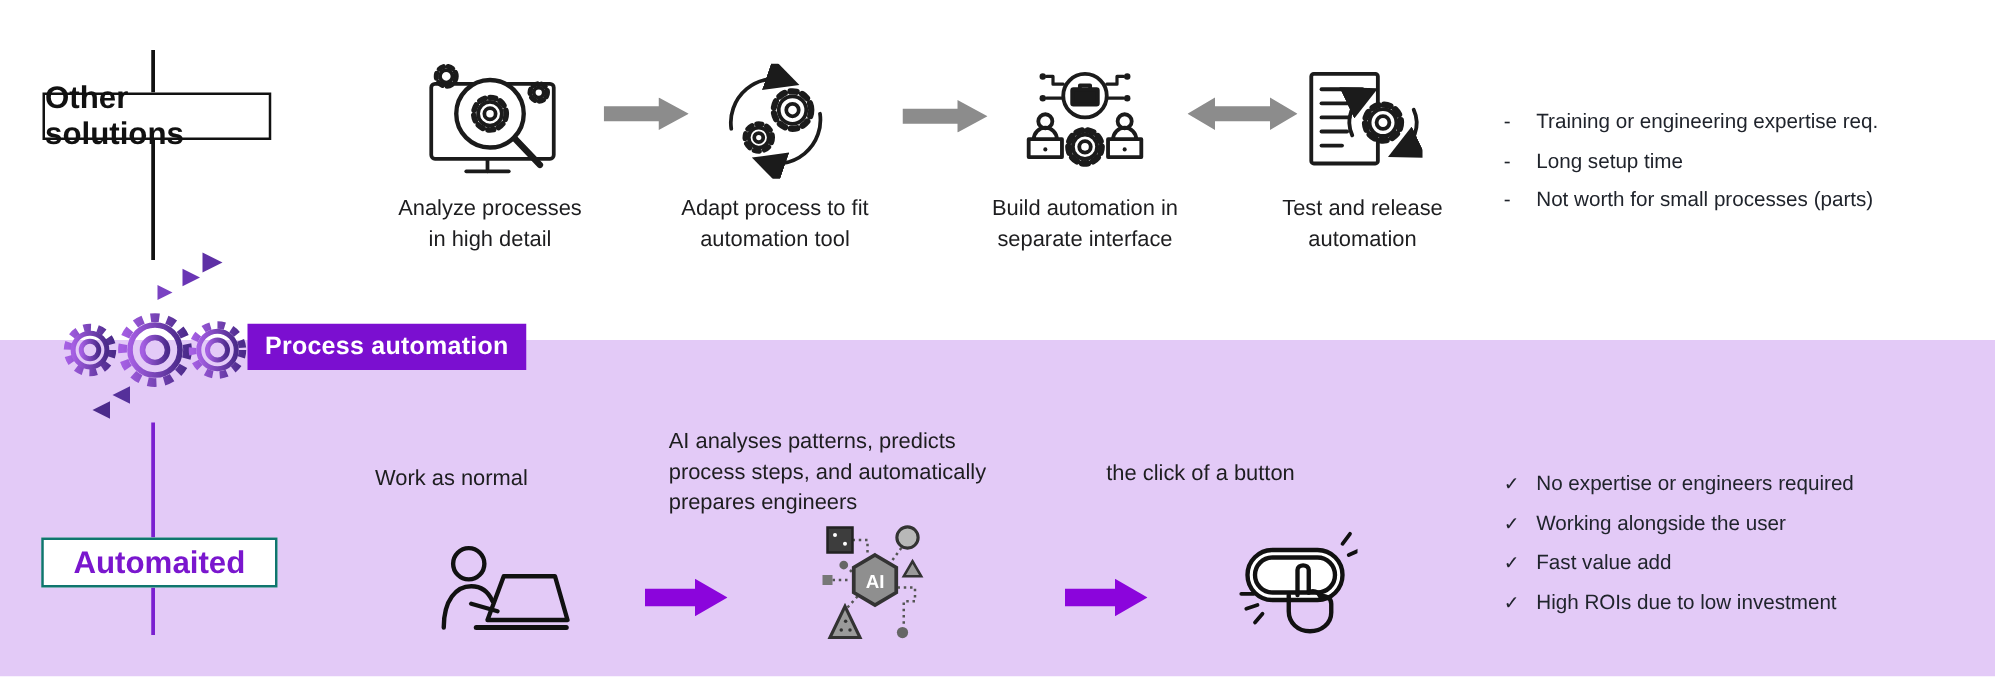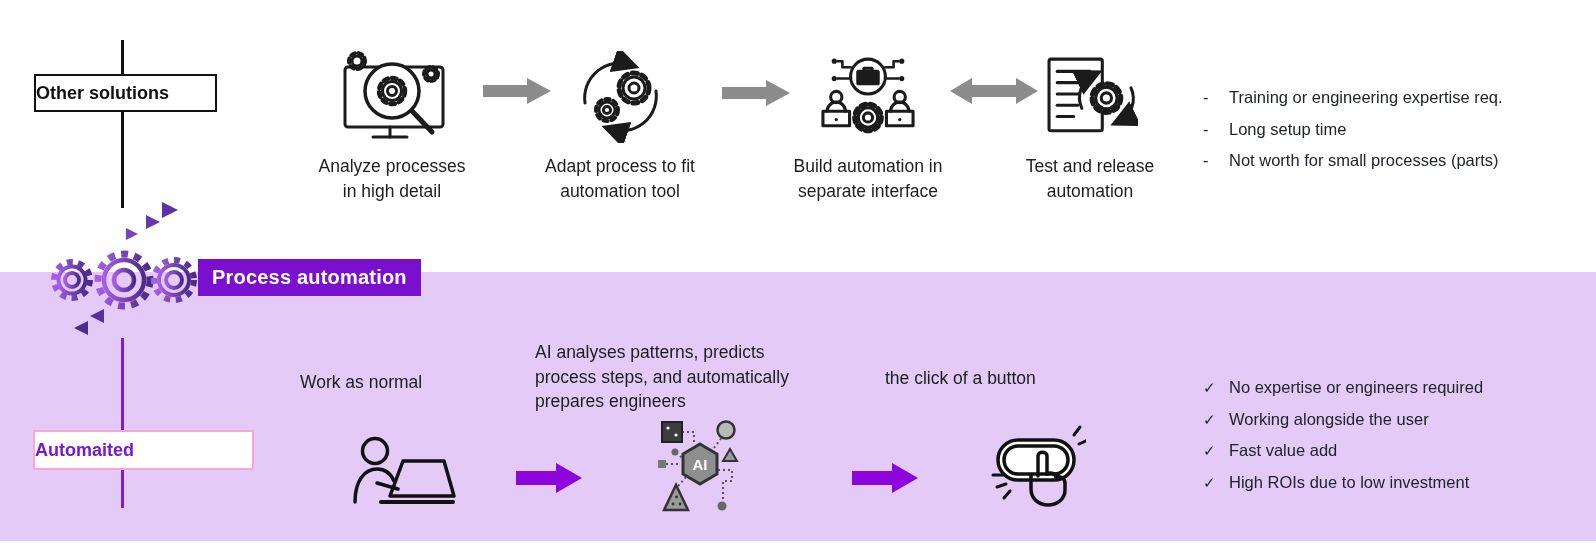--- a/index.html
+++ b/index.html
@@ -6,24 +6,24 @@
   .canvas{position:relative;width:1596px;height:553px;background:#ffffff;overflow:hidden;
           font-family:"Liberation Sans",sans-serif;color:#1d1d1f;}
   .band{position:absolute;left:0;top:272px;width:1596px;height:269px;background:#e3caf7;}
   
   .tl{position:absolute;left:121px;width:3px;}
   .tl.a{top:40px;height:34px;background:#111;}
   .tl.b{top:112px;height:96px;background:#111;}
   .tl.c{top:338px;height:92px;background:#7a1fd0;}
   .tl.d{top:470px;height:38px;background:#7a1fd0;}
   
-  .lblbox{position:absolute;box-sizing:border-box;display:flex;align-items:center;
-          background:#fff;font-weight:bold;font-size:18px;z-index:4;}
+  .lblbox{position:absolute;box-sizing:border-box;display:flex;align-items:center;justify-content:center;
+          background:#fff;font-weight:bold;font-size:25px;z-index:4;}
   .other-box{left:34px;top:74px;width:183px;height:38px;border:2.5px solid #111;color:#111;}
-  .auto-box{left:33px;top:430px;width:221px;height:40px;border:2px solid #f9a8d4;color:#7a16ce;}
+  .auto-box{left:33px;top:430px;width:189px;height:40px;border:2px solid #0f766e;color:#7a16ce;}
   
   .banner{position:absolute;left:198px;top:259px;height:37px;line-height:37px;padding:0 14px;
           background:#7b0fd0;color:#fff;font-weight:bold;font-size:20px;z-index:5;letter-spacing:.2px;}
   
   .cluster{position:absolute;left:42px;top:200px;z-index:3;}
   
   .step{position:absolute;width:220px;display:flex;flex-direction:column;align-items:center;}
   .icon-box{height:106px;display:flex;align-items:center;justify-content:center;}
   .step-label{margin-top:4px;text-align:center;font-size:17.5px;line-height:24.5px;color:#1d1d1f;}
   .s1{left:282px;top:44px;} .s2{left:510px;top:44px;justify-content:center;} .s3{left:758px;top:44px;} .s4{left:980px;top:44px;}

